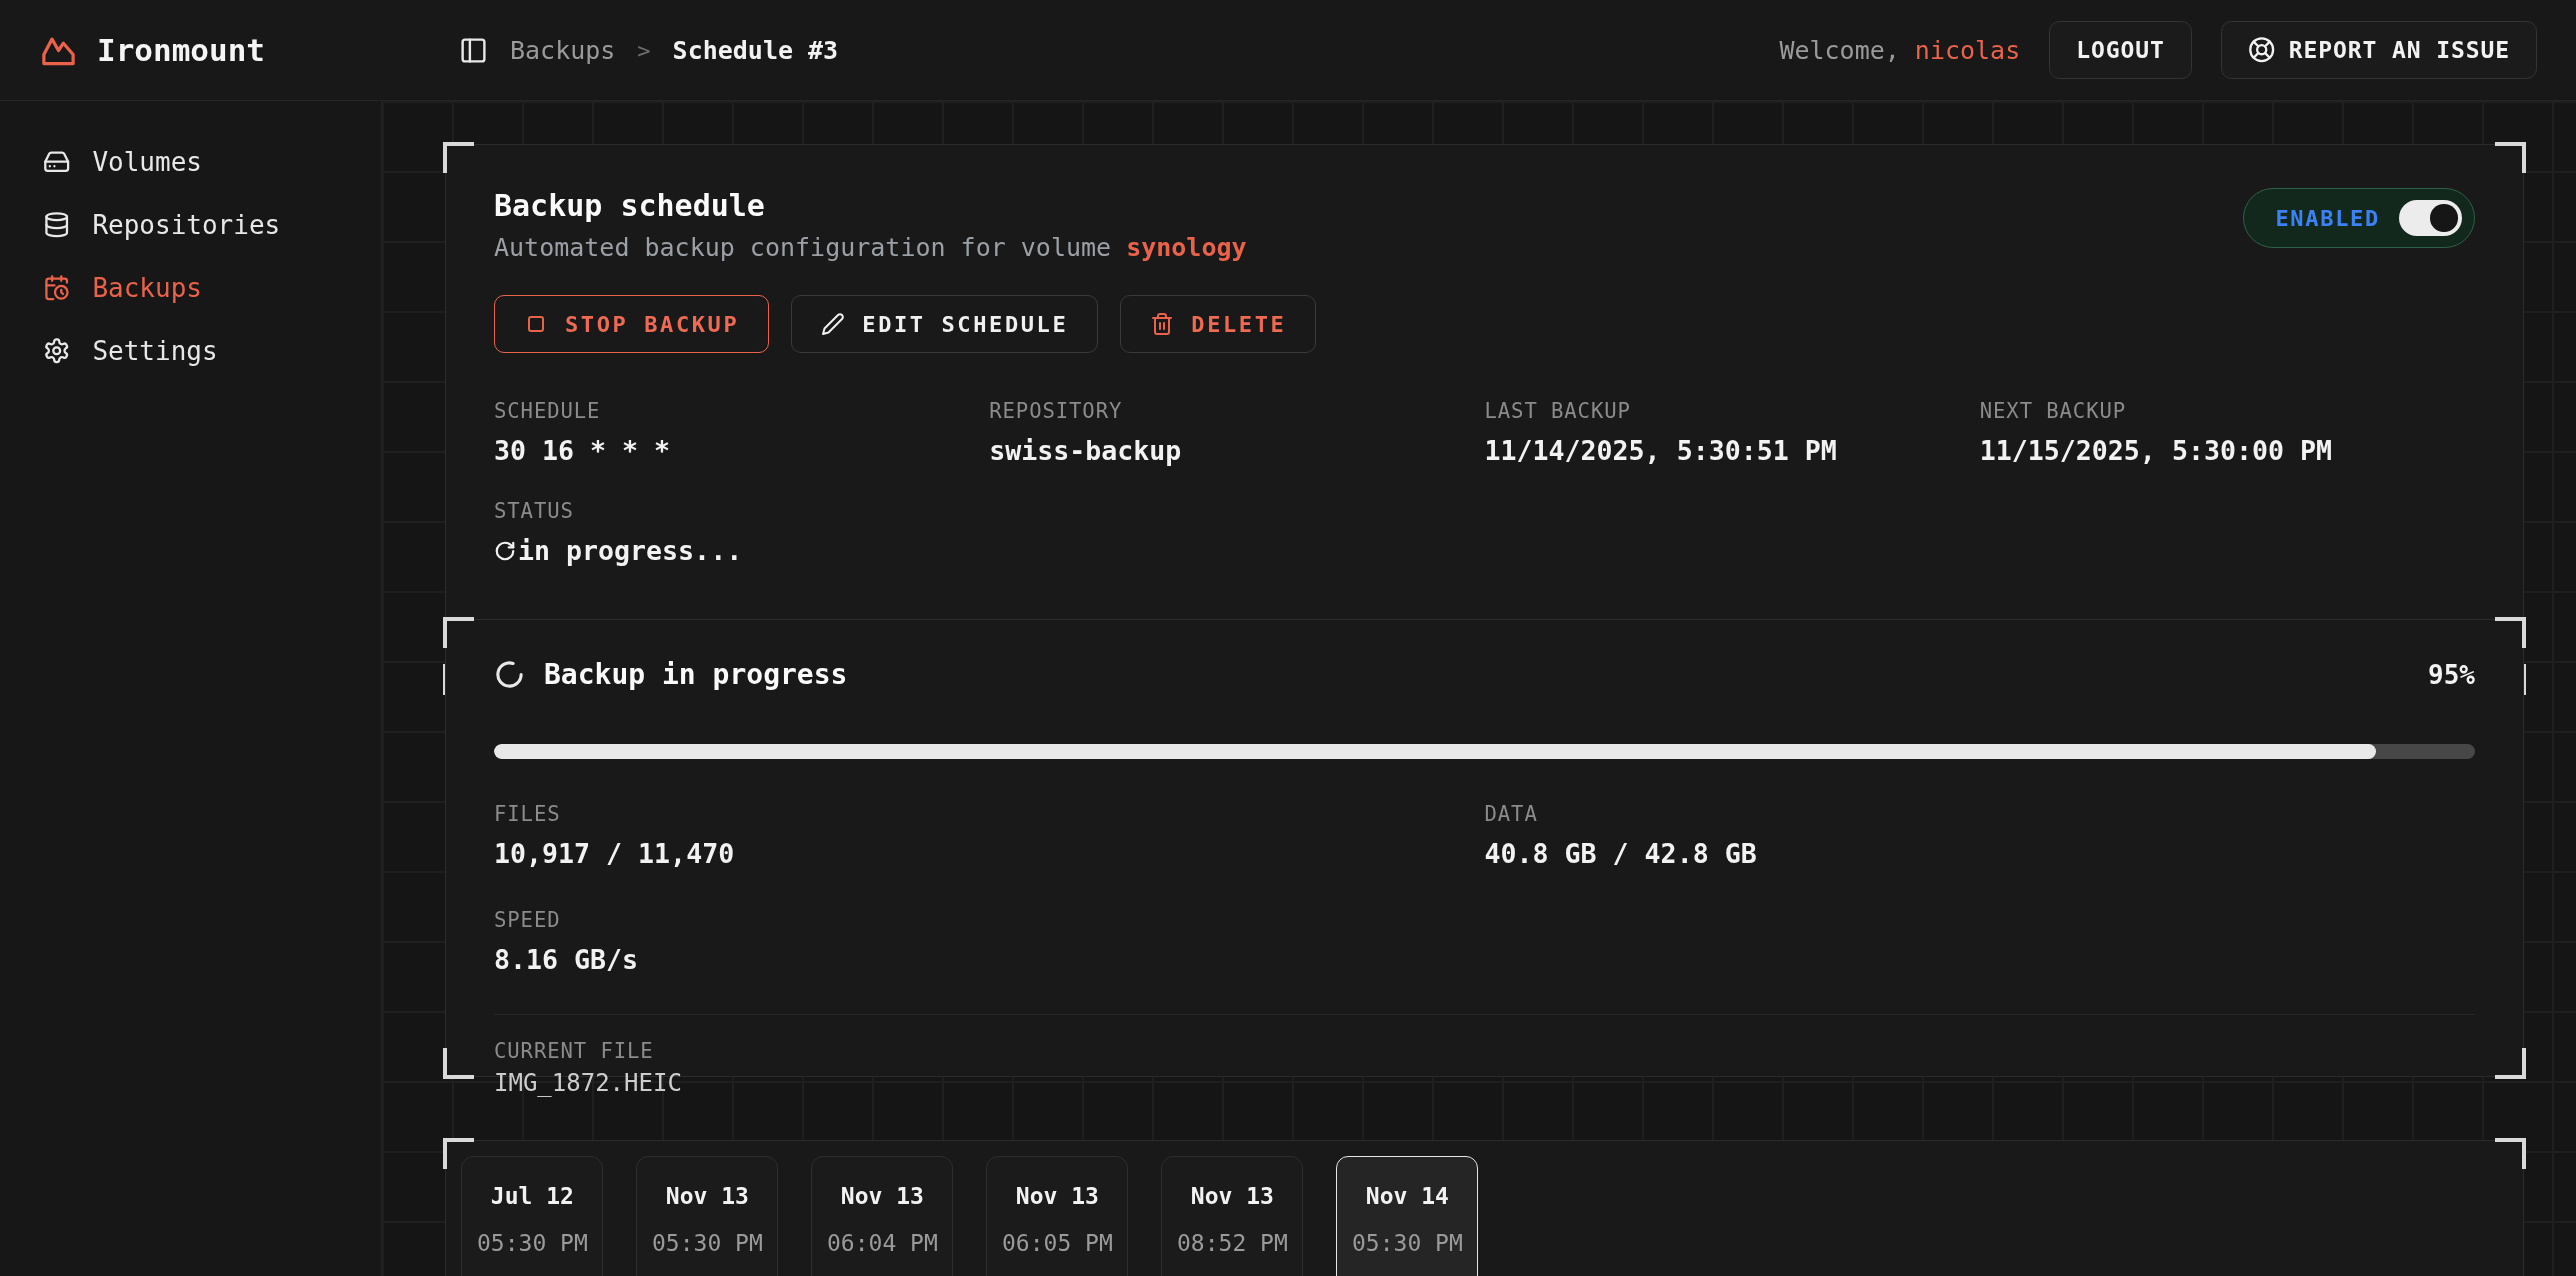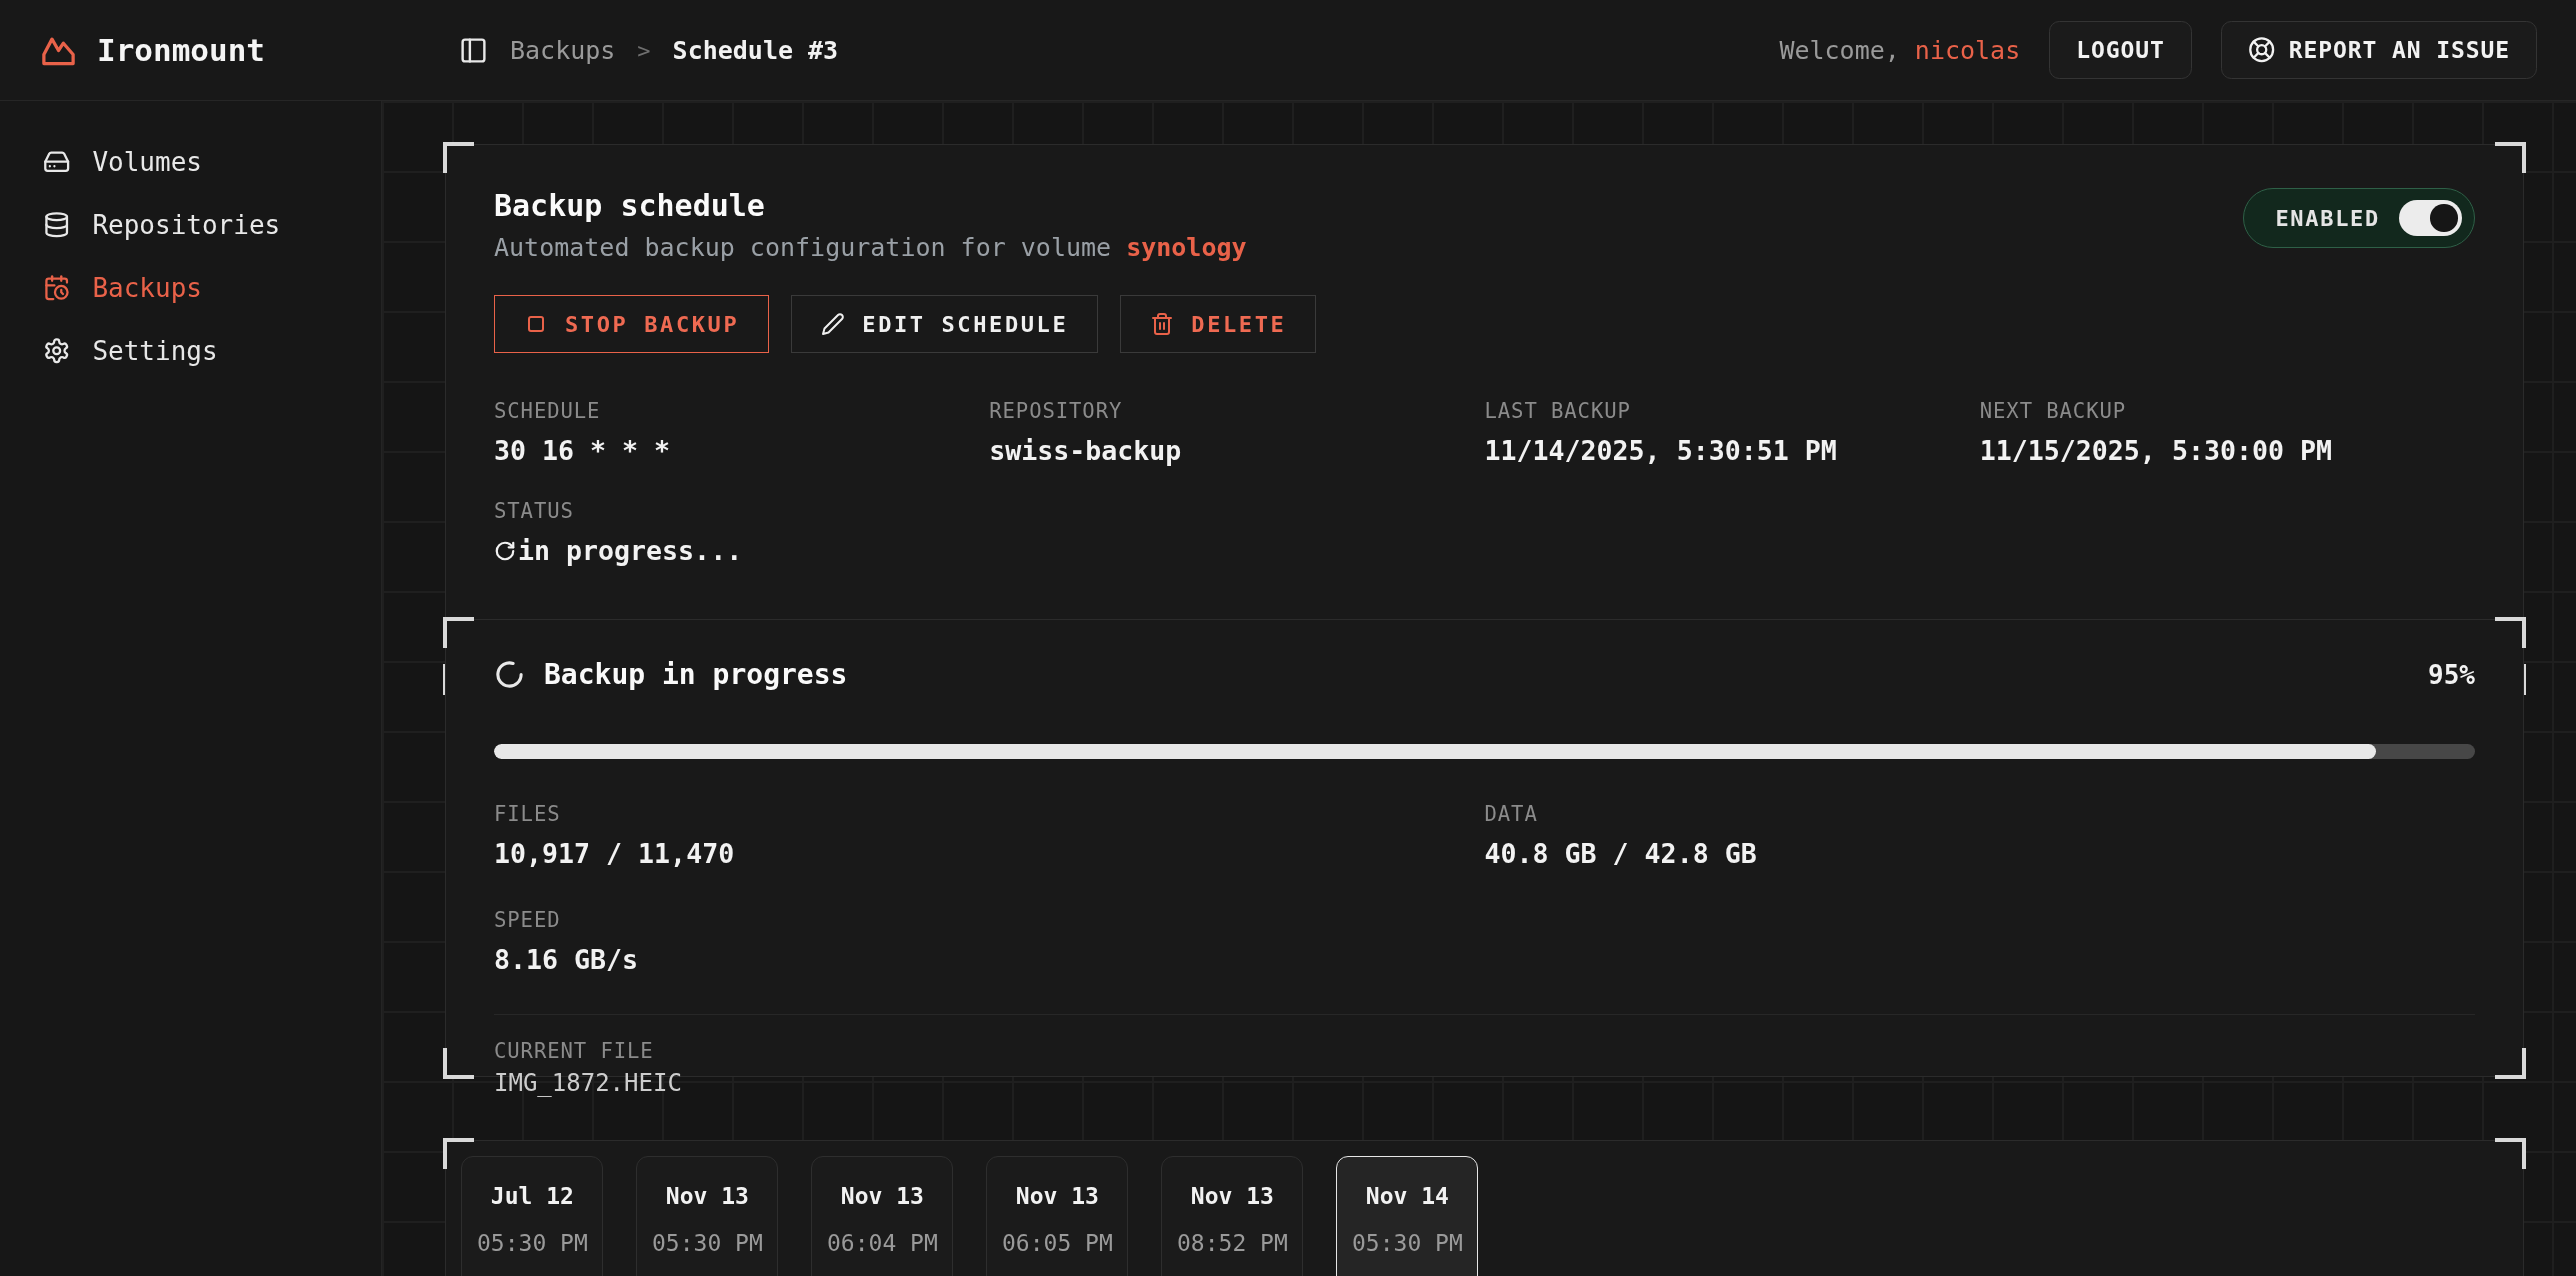--- a/index.html
+++ b/index.html
@@ -66,27 +66,27 @@
   .card-schedule { top:43px; height:549px; padding:43px 48px; }
   .sched-head { display:flex; align-items:flex-start; justify-content:space-between; }
   .sched-title { font-size:30px; font-weight:bold; color:#fafafa; }
   .sched-sub { margin-top:10.3px; font-size:25px; color:#9aa0a6; }
   .sched-sub .vol { color:#e96249; font-weight:bold; }
   .enabled-pill {
     display:flex; align-items:center; gap:19px; height:60px;
     padding:0 12px 0 31px; border:1.7px solid #2e6047; border-radius:30px;
     background:#12281d; cursor:pointer;
   }
-  .enabled-label { font-size:22px; font-weight:bold; letter-spacing:1.7px; color:#e5e5e5; }
+  .enabled-label { font-size:22px; font-weight:bold; letter-spacing:1.7px; color:#3b82f6; }
   .switch { position:relative; width:63px; height:36px; border-radius:18px; background:#ececec; }
   .switch .knob { position:absolute; top:4.3px; right:4.3px; width:27.4px; height:27.4px; border-radius:50%; background:#161616; }
   .btn-row { display:flex; gap:22px; margin-top:33px; }
   .act-btn {
     display:flex; align-items:center; gap:17px; height:58px; padding:0 29px;
-    background:transparent; border:1.7px solid #3a3a3a; border-radius:0;
+    background:transparent; border:1.7px solid #3a3a3a; border-radius:10px;
     font-family:inherit; font-size:22px; font-weight:bold; letter-spacing:2.6px;
     color:#f0f0f0; cursor:pointer;
   }
   .act-btn.danger-outline { border-color:#e96249; color:#ef6a52; }
   .act-btn.danger-text { color:#ef6a52; }
   .fields { display:grid; grid-template-columns:repeat(4,1fr); margin-top:46px; }
   .f-label { font-size:20.6px; color:#8b8b8b; letter-spacing:0.9px; }
   .f-value { margin-top:12px; font-size:26.6px; font-weight:bold; color:#f2f2f2; }
   .status-block { margin-top:33px; }
   .status-value { display:flex; align-items:center; gap:2px; margin-top:12px; font-size:26.6px; font-weight:bold; color:#f2f2f2; }

